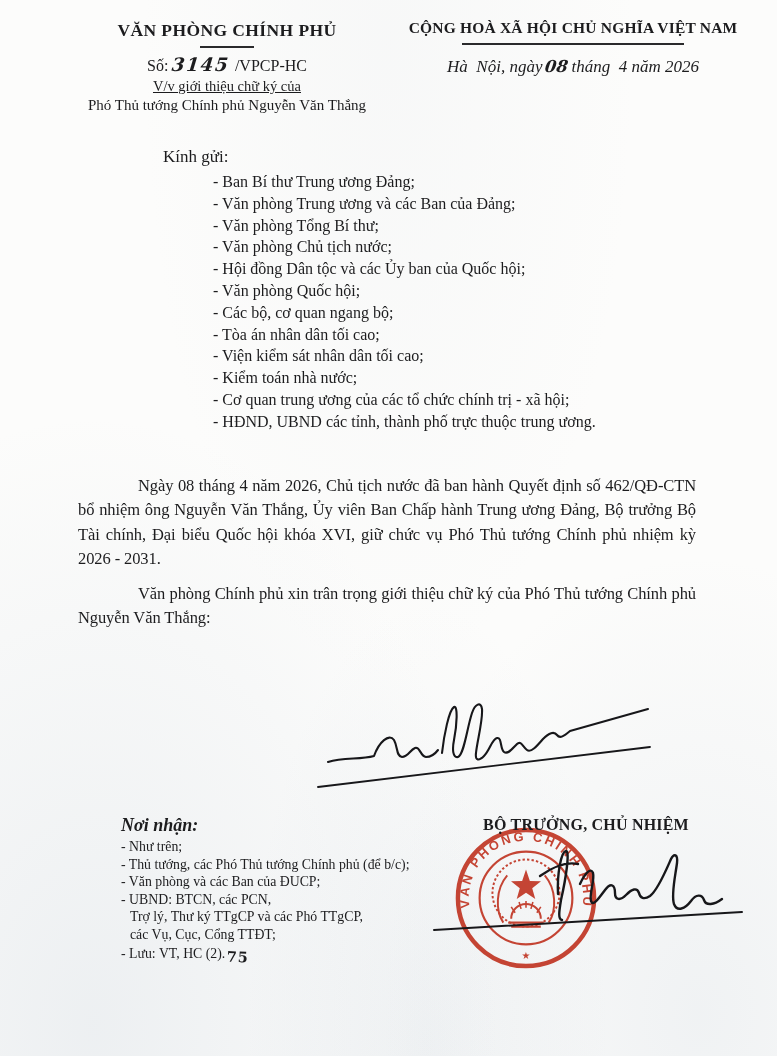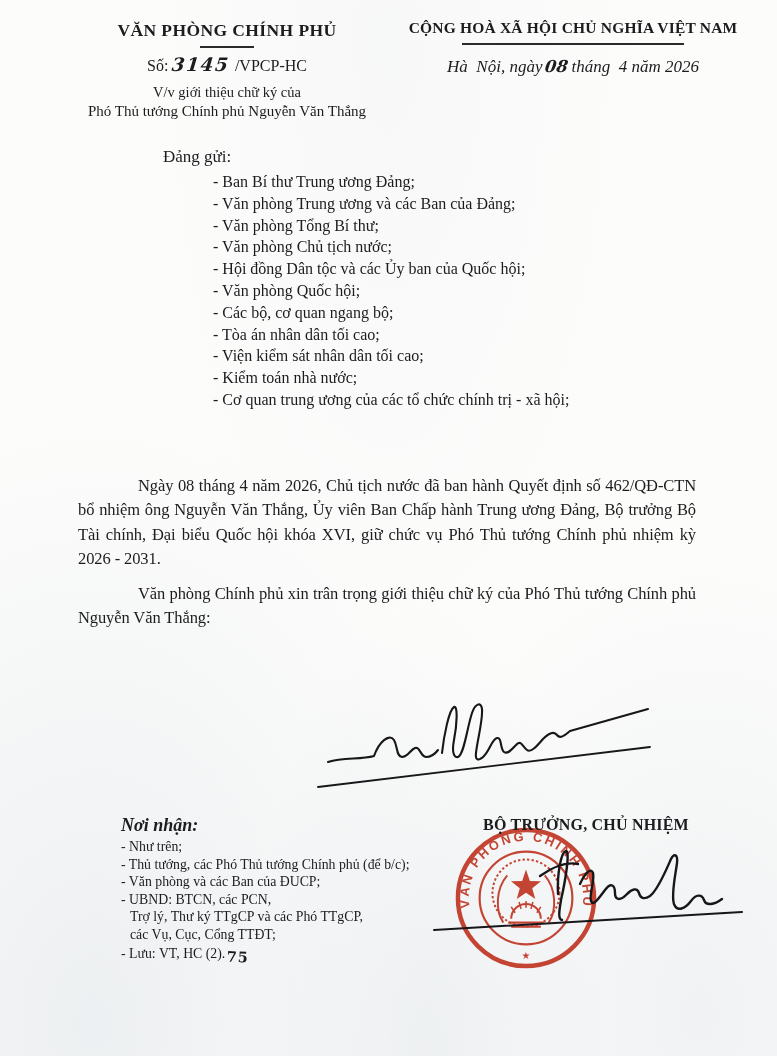--- a/index.html
+++ b/index.html
@@ -17,21 +17,21 @@
   .ctr{text-align:center;}
 
   
   .hl{left:62px;top:20px;width:330px;}
   .hl-org{font-size:17.5px;font-weight:bold;letter-spacing:.4px;}
   .hl-rule{width:54px;height:2px;background:#2a2a2c;margin:5px auto 6px auto;}
   .hl-num{font-size:16px;margin-top:2px;}
   .hw{font-family:"DejaVu Serif",serif;font-style:italic;font-weight:bold;
       display:inline-block;transform:skewX(-6deg);}
   .hl-num .hw{font-size:18.5px;letter-spacing:1.5px;margin:0 5px 0 4px;}
-  .hl-sub1{font-size:14.5px;margin-top:9px;}
+  .hl-sub1{font-size:14.5px;margin-top:3px;text-decoration:underline;}
   .hl-sub2{font-size:15px;margin-top:2px;}
 
   
   .hr{left:393px;top:19px;width:360px;}
   .hr-nat{font-size:15.5px;font-weight:bold;letter-spacing:.2px;}
   .hr-motto{font-size:17px;font-weight:bold;margin-top:3px;}
   .hr-rule{width:222px;height:2px;background:#2a2a2c;margin:6px auto 0 auto;}
   .hr-date{font-size:17px;font-style:italic;margin-top:12px;white-space:pre-wrap;}
   .hr-date .hw{font-size:16.5px;margin:0 3px;transform:skewX(-8deg);}
 
@@ -76,34 +76,35 @@
     <div class="hl-sub1">V/v giới thiệu chữ ký của</div>
     <div class="hl-sub2">Phó Thủ tướng Chính phủ Nguyễn Văn Thắng</div>
   </div>
 
   <div class="abs ctr hr">
     <div class="hr-nat">CỘNG HOÀ XÃ HỘI CHỦ NGHĨA VIỆT NAM</div>
     <div class="hr-rule"></div>
     <div class="hr-date"><span>Hà  Nội, ngày</span><span class="hw">08</span><span>tháng  4 năm 2026</span></div>
   </div>
 
-  <div class="abs salute">Đảng gửi:</div>
+  <div class="abs salute">Kính gửi:</div>
 
   <div class="abs recips">
     <div>- Ban Bí thư Trung ương Đảng;</div>
     <div>- Văn phòng Trung ương và các Ban của Đảng;</div>
     <div>- Văn phòng Tổng Bí thư;</div>
     <div>- Văn phòng Chủ tịch nước;</div>
     <div>- Hội đồng Dân tộc và các Ủy ban của Quốc hội;</div>
     <div>- Văn phòng Quốc hội;</div>
     <div>- Các bộ, cơ quan ngang bộ;</div>
     <div>- Tòa án nhân dân tối cao;</div>
     <div>- Viện kiểm sát nhân dân tối cao;</div>
     <div>- Kiểm toán nhà nước;</div>
     <div>- Cơ quan trung ương của các tổ chức chính trị - xã hội;</div>
+    <div>- HĐND, UBND các tỉnh, thành phố trực thuộc trung ương.</div>
   </div>
 
   <div class="abs body-par p1">Ngày 08 tháng 4 năm 2026, Chủ tịch nước đã ban hành Quyết định số 462/QĐ-CTN bổ nhiệm ông Nguyễn Văn Thắng, Ủy viên Ban Chấp hành Trung ương Đảng, Bộ trưởng Bộ Tài chính, Đại biểu Quốc hội khóa XVI, giữ chức vụ Phó Thủ tướng Chính phủ nhiệm kỳ 2026 - 2031.</div>
   <div class="abs body-par p2">Văn phòng Chính phủ xin trân trọng giới thiệu chữ ký của Phó Thủ tướng Chính phủ Nguyễn Văn Thắng:</div>
 
   <svg class="abs sig-main" viewBox="0 0 356 115">
     <path class="ink" stroke-width="2.1" d="M 30 82 C 46 77 62 80 76 76
       C 81 62 91 53 96 60 C 100 67 98 76 104 77 C 110 77 112 70 117 68
       C 122 66 122 76 128 77 C 134 77 137 74 140 70
       M 144 73 C 146 55 151 30 156 27 C 160 25 159 45 156 60

